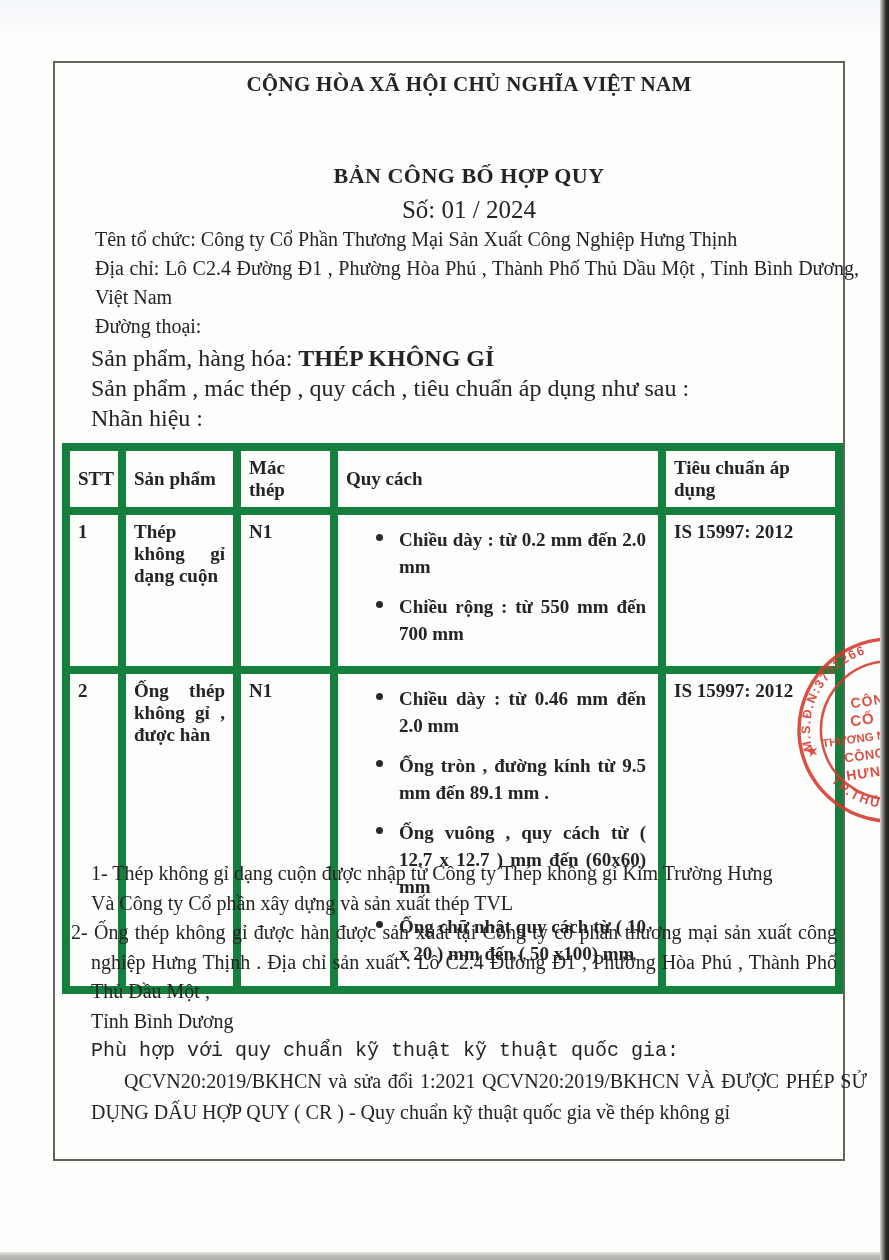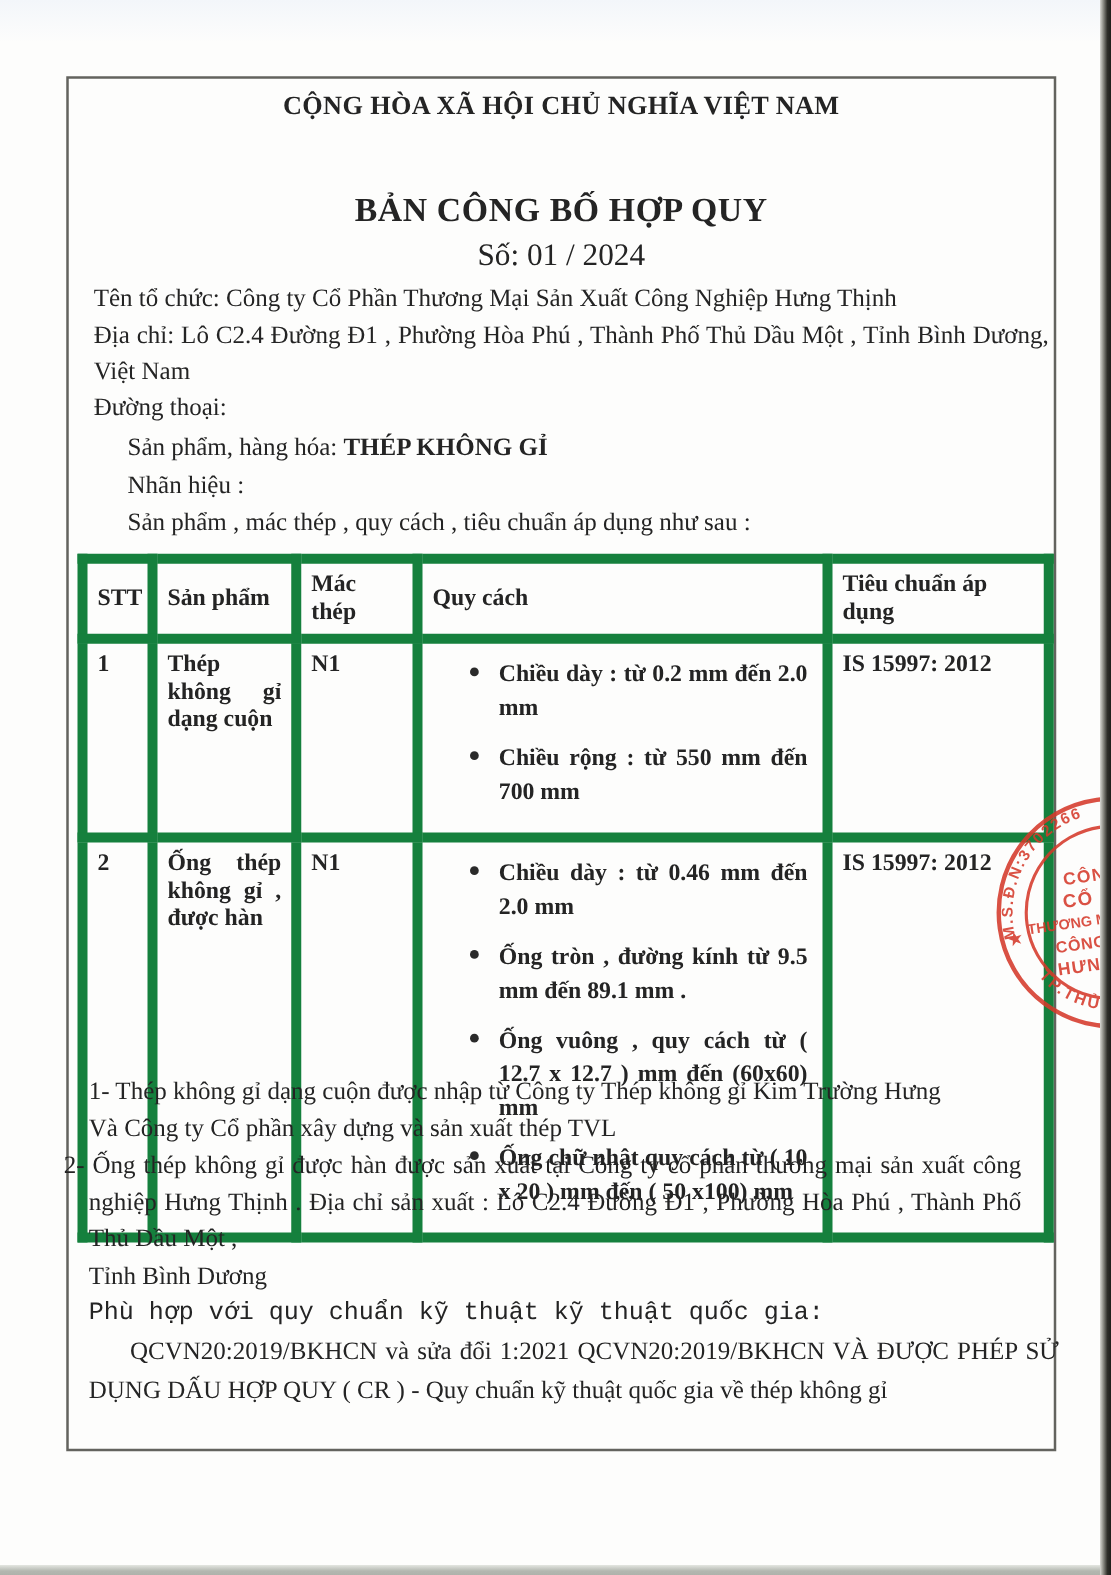--- a/index.html
+++ b/index.html
@@ -12,33 +12,33 @@
   .top-tint{position:absolute;left:0;top:0;width:100%;height:34px;
     background:linear-gradient(180deg,#f3f6fa 0%,rgba(253,253,252,0) 100%);}
   
   .edge-right{position:absolute;top:0;right:0;width:9px;height:1260px;z-index:50;
     background:linear-gradient(to right,#d9d9d3 0%,#8b8b83 30%,#2f2f29 65%,#1d1d19 100%);}
   .edge-bottom{position:absolute;left:0;bottom:0;width:889px;height:8px;z-index:49;
     background:linear-gradient(180deg,#e4e6e1 0%,#b3b7b0 60%,#aeb2ab 100%);}
   
   .frame{position:absolute;left:53px;top:61px;width:788px;height:1096px;
     border:2px solid #63635e;}
-  .abs{position:absolute;}
+  .abs{position:absolute;padding-left:20px;}
   
   .nat-header{left:0;top:9px;width:100%;text-align:center;}
   .nat-line1{font-size:21px;font-weight:bold;letter-spacing:.3px;}
   .nat-line2{font-size:20px;font-weight:bold;margin-top:4px;}
   .nat-underline{display:inline-block;border-bottom:2px solid #2c2c2c;padding:0 6px 2px 14px;}
   .doc-title-wrap{left:0;top:90px;width:100%;text-align:center;}
-  .doc-title{font-size:27px;font-weight:bold;letter-spacing:.5px;}
+  .doc-title{font-size:22px;font-weight:bold;letter-spacing:.5px;margin-top:10px;}
   .doc-number{font-size:25px;margin-top:7px;}
   
   .info-block{left:20px;top:162px;width:764px;font-size:20px;line-height:29px;}
   .info-block p{margin:0;text-align:justify;}
-  .product-block{left:47px;top:280px;width:750px;font-size:20px;line-height:30px;}
+  .product-block{left:16px;top:280px;width:750px;font-size:24px;line-height:30px;}
   .product-block p{margin:0;}
   .bold{font-weight:bold;}
   
   table.spec{border-collapse:collapse;table-layout:fixed;
     position:absolute;left:7px;top:380px;width:775px;
     font-size:19px;}
   table.spec th,table.spec td{border:8px solid #15803d;vertical-align:top;
     padding:6px 8px;font-weight:bold;text-align:left;}
   table.spec th{height:26px;vertical-align:middle;}
   .col-stt{width:56px;} .col-sp{width:115px;} .col-mt{width:97px;}
@@ -80,22 +80,22 @@
   </div>
 
   <div class="abs info-block">
     <p>Tên tổ chức: Công ty Cổ Phần Thương Mại Sản Xuất Công Nghiệp Hưng Thịnh</p>
     <p>Địa chỉ: Lô C2.4 Đường Đ1 , Phường Hòa Phú , Thành Phố Thủ Dầu Một , Tỉnh Bình Dương, Việt Nam</p>
     <p>Đường thoại:</p>
   </div>
 
   <div class="abs product-block">
     <p><span>Sản phẩm, hàng hóa: </span><span class="bold">THÉP KHÔNG GỈ</span></p>
+    <p>Sản phẩm , mác thép , quy cách , tiêu chuẩn áp dụng như sau :</p>
     <p>Nhãn hiệu :</p>
-    <p>Sản phẩm , mác thép , quy cách , tiêu chuẩn áp dụng như sau :</p>
   </div>
 
   <table class="spec">
     <colgroup>
       <col class="col-stt">
         <col class="col-sp">
         <col class="col-mt">
         <col class="col-qc">
         <col class="col-tc">
     </colgroup>

